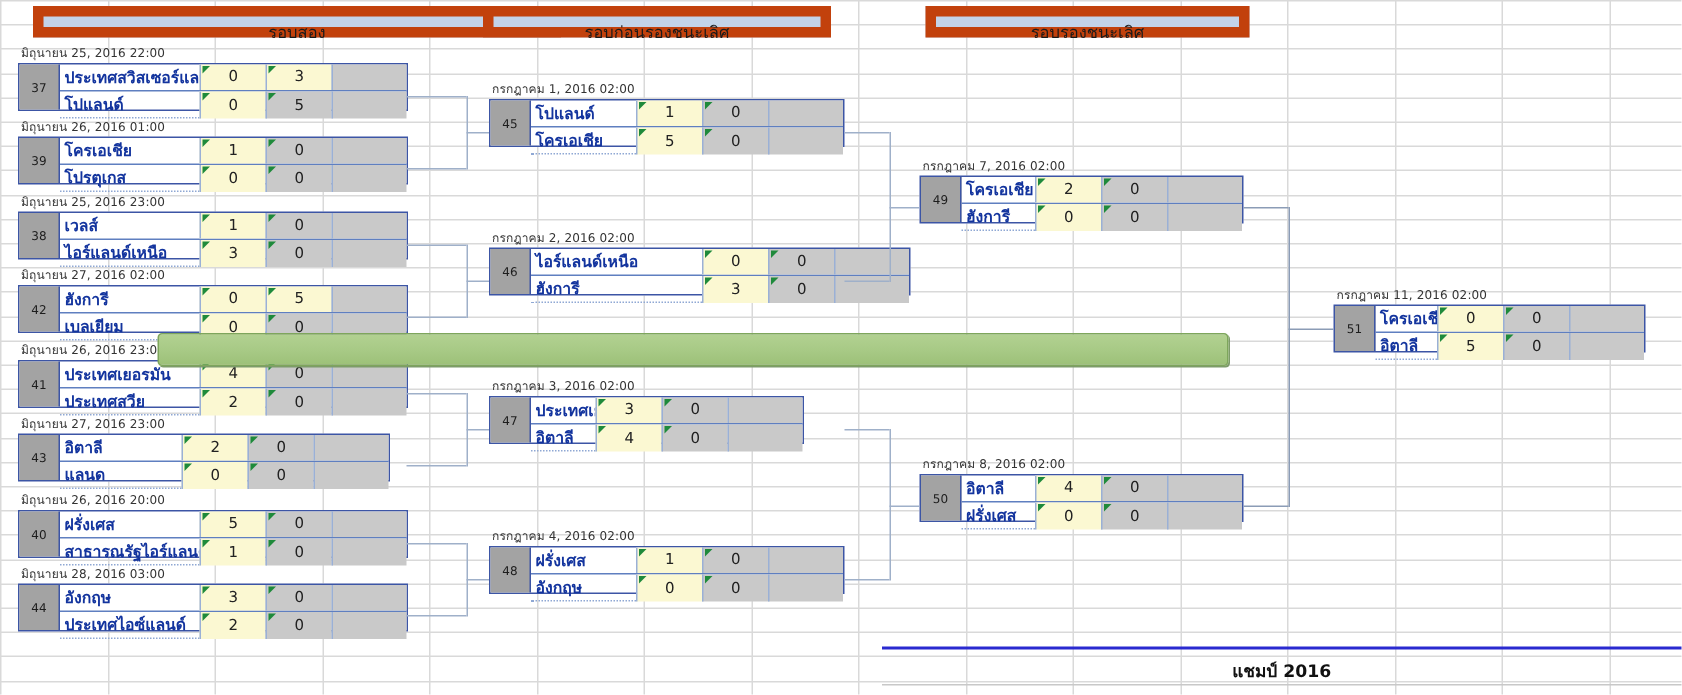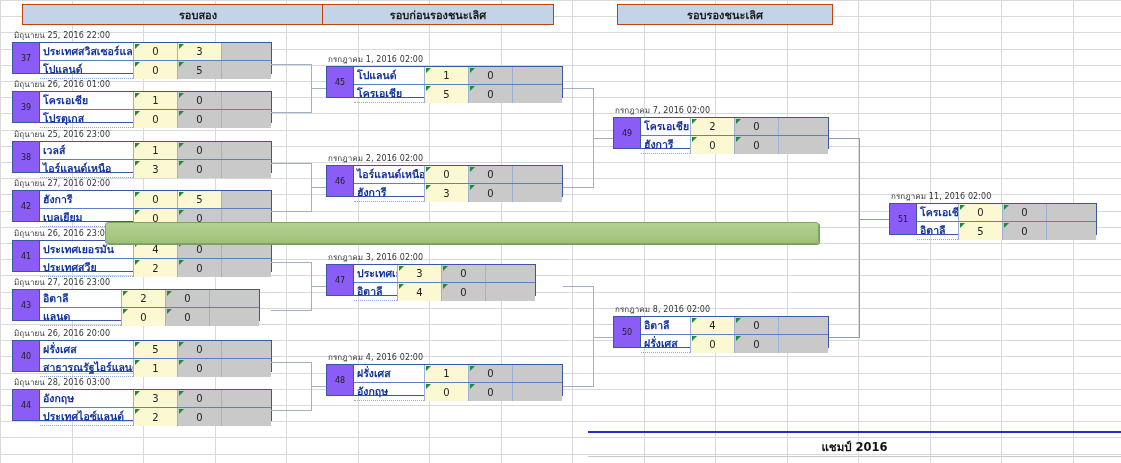--- a/index.html
+++ b/index.html
@@ -11,35 +11,35 @@
   
   #grid{position:absolute;inset:0;z-index:0;}
   #grid .vl{position:absolute;top:0;bottom:0;width:1px;background:#d9d9d9;}
   #grid .hl{position:absolute;left:0;right:0;height:1px;background:#d9d9d9;}
 
   #sheet{position:absolute;inset:0;z-index:2;}
 
   
   .round-head{
     position:absolute;height:21px;line-height:21px;text-align:center;
-    background:#c3d3e8;border:1px solid #c2410c;
-    font-size:11px;color:#1a1a1a;font-weight:700;
+    background:#c3d3e8;border:7px solid #c2410c;
+    font-size:11px;color:#1a1a1a;font-weight:400;
     box-sizing:border-box;
   }
 
   
   .match{position:absolute;box-sizing:border-box;}
   .match .mdate{
     position:absolute;top:-13px;left:2px;white-space:nowrap;
     font-size:8px;color:#333;letter-spacing:.1px;
   }
   .mbody{display:flex;border:1px solid #3c55a5;background:#fff;box-sizing:border-box;height:32px;}
   .mnum{
     width:26px;flex:0 0 26px;display:flex;align-items:center;justify-content:center;
-    font-size:8px;color:#1d1d1d;border-right:1px solid #3c55a5;background:#8b5cf6;
+    font-size:8px;color:#1d1d1d;border-right:1px solid #3c55a5;background:#a3a3a3;
   }
   .mteams{flex:1 1 auto;display:flex;flex-direction:column;min-width:0;}
   .trow{flex:1 1 50%;display:flex;min-width:0;}
   .trow.top{border-bottom:1px solid #5f7fc0;}
   .tname{
     flex:1 1 auto;min-width:0;padding-left:3px;display:flex;align-items:center;
     font-size:10.5px;color:#13349e;font-weight:bold;white-space:nowrap;overflow:hidden;
     border-bottom:1px dotted #8fa8d4;box-sizing:border-box;
   }
   .trow.top .tname{border-bottom:none;}
@@ -463,21 +463,21 @@
           <div class="sc b">
               <i class="flag"></i>
               <span>0</span>
             </div>
           <div class="sc blank"></div>
         </div>
       </div>
     </div>
   </div>
 
-  <div class="match" style="left:326px;top:165px;width:237px;">
+  <div class="match" style="left:326px;top:165px;width:281px;">
     <div class="mdate">กรกฎาคม  2, 2016  02:00</div>
     <div class="mbody">
       <div class="mnum">46</div>
       <div class="mteams">
         <div class="trow top">
           <div class="tname">ไอร์แลนด์เหนือ</div>
           <div class="sc a">
               <i class="flag"></i>
               <span>0</span>
             </div>

